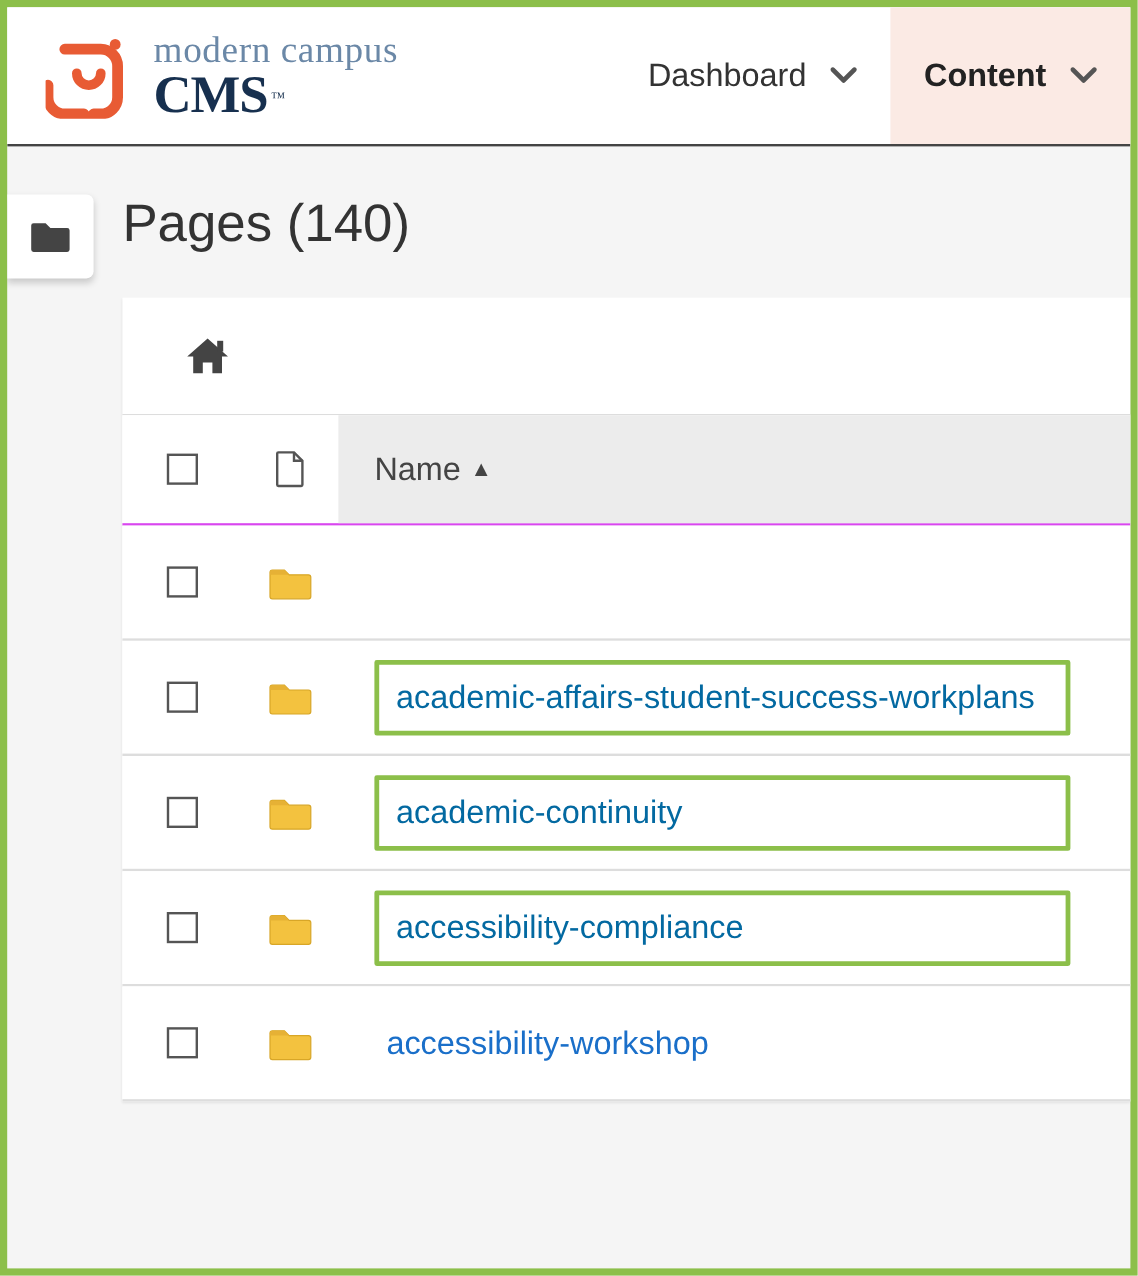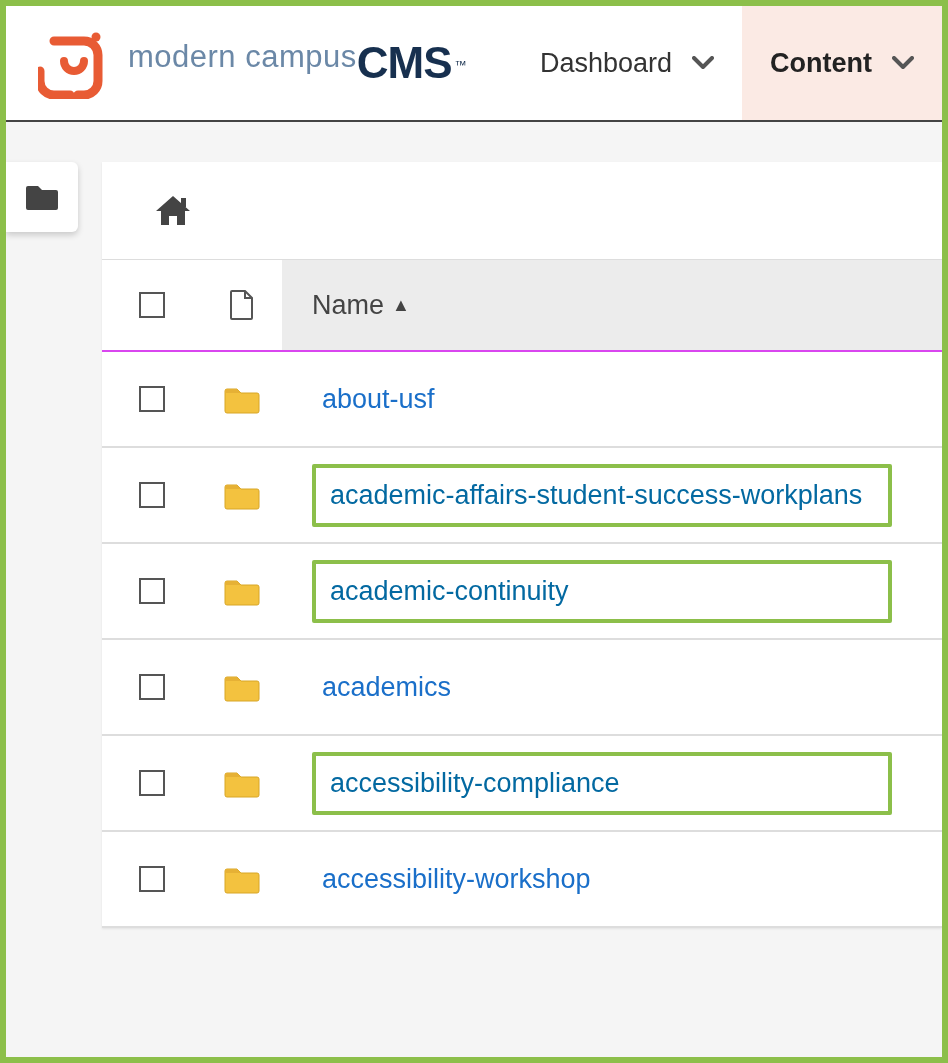--- a/index.html
+++ b/index.html
@@ -18,21 +18,21 @@
     align-items: center;
     padding-left: 32px;
     border-bottom: 2px solid #444;
   }
   .logo-group {
     display: flex;
     align-items: center;
     gap: 18px;
   }
   .logo-icon svg { display: block; }
-  .logo-text { display: flex; flex-direction: row; line-height: 1; }
+  .logo-text { display: flex; flex-direction: column; line-height: 1; font-family: Liberation Serif, serif; }
   .logo-top {
     color: #6b88a7;
     font-size: 31px;
     letter-spacing: 0.5px;
     font-weight: 400;
   }
   .logo-bottom {
     color: #17304f;
     font-size: 44px;
     font-weight: 700;
@@ -204,20 +204,21 @@
   </div>
 </div>
 
 <div class="content-area">
   <div class="side-tab">
     <svg width="36" height="30" viewBox="0 0 36 30">
       <path d="M2 6 a2 2 0 0 1 2-2 h10 l4 4 h14 a2 2 0 0 1 2 2 v16 a2 2 0 0 1 -2 2 h-28 a2 2 0 0 1 -2 -2 z" fill="#444"></path>
     </svg>
   </div>
 
+  <h1 class="page-title">Pages (140)</h1>
 
   <div class="table-wrap">
 
     <div class="breadcrumb-row">
       <span class="home-icon">
         <svg width="38" height="34" viewBox="0 0 38 34">
           <path d="M19 2 L36 17 h-5 v14 h-8 v-9 h-8 v9 h-8 v-14 h-5 z" fill="#444"></path>
           <rect x="27" y="4" width="5" height="9" fill="#444"></rect>
         </svg>
       </span>
@@ -245,21 +246,20 @@
         <div class="row">
           <div class="col-check">
             <span class="checkbox"></span>
           </div>
           <div class="col-type">
             <svg class="folder-icon" width="38" height="32" viewBox="0 0 38 32">
               <path d="M2 8 a2 2 0 0 1 2-2 h10 l4 4 h16 a2 2 0 0 1 2 2 v16 a2 2 0 0 1 -2 2 h-30 a2 2 0 0 1 -2 -2 z" fill="#f3c23f" stroke="#d8a627" stroke-width="1"></path>
               <path d="M2 8 a2 2 0 0 1 2-2 h10 l4 4 h-16 z" fill="#e6b135"></path>
             </svg>
           </div>
-          <div class="col-name"><a class="item-name link">about-usf</a></div>
         </div>
         <div class="row">
           <div class="col-check">
             <span class="checkbox"></span>
           </div>
           <div class="col-type">
             <svg class="folder-icon" width="38" height="32" viewBox="0 0 38 32">
               <path d="M2 8 a2 2 0 0 1 2-2 h10 l4 4 h16 a2 2 0 0 1 2 2 v16 a2 2 0 0 1 -2 2 h-30 a2 2 0 0 1 -2 -2 z" fill="#f3c23f" stroke="#d8a627" stroke-width="1"></path>
               <path d="M2 8 a2 2 0 0 1 2-2 h10 l4 4 h-16 z" fill="#e6b135"></path>
             </svg>
@@ -270,32 +270,20 @@
           <div class="col-check">
             <span class="checkbox"></span>
           </div>
           <div class="col-type">
             <svg class="folder-icon" width="38" height="32" viewBox="0 0 38 32">
               <path d="M2 8 a2 2 0 0 1 2-2 h10 l4 4 h16 a2 2 0 0 1 2 2 v16 a2 2 0 0 1 -2 2 h-30 a2 2 0 0 1 -2 -2 z" fill="#f3c23f" stroke="#d8a627" stroke-width="1"></path>
               <path d="M2 8 a2 2 0 0 1 2-2 h10 l4 4 h-16 z" fill="#e6b135"></path>
             </svg>
           </div>
           <div class="col-name"><a class="item-name highlighted">academic-continuity</a></div>
-        </div>
-        <div class="row">
-          <div class="col-check">
-            <span class="checkbox"></span>
-          </div>
-          <div class="col-type">
-            <svg class="folder-icon" width="38" height="32" viewBox="0 0 38 32">
-              <path d="M2 8 a2 2 0 0 1 2-2 h10 l4 4 h16 a2 2 0 0 1 2 2 v16 a2 2 0 0 1 -2 2 h-30 a2 2 0 0 1 -2 -2 z" fill="#f3c23f" stroke="#d8a627" stroke-width="1"></path>
-              <path d="M2 8 a2 2 0 0 1 2-2 h10 l4 4 h-16 z" fill="#e6b135"></path>
-            </svg>
-          </div>
-          <div class="col-name"><a class="item-name link">academics</a></div>
         </div>
         <div class="row">
           <div class="col-check">
             <span class="checkbox"></span>
           </div>
           <div class="col-type">
             <svg class="folder-icon" width="38" height="32" viewBox="0 0 38 32">
               <path d="M2 8 a2 2 0 0 1 2-2 h10 l4 4 h16 a2 2 0 0 1 2 2 v16 a2 2 0 0 1 -2 2 h-30 a2 2 0 0 1 -2 -2 z" fill="#f3c23f" stroke="#d8a627" stroke-width="1"></path>
               <path d="M2 8 a2 2 0 0 1 2-2 h10 l4 4 h-16 z" fill="#e6b135"></path>
             </svg>

